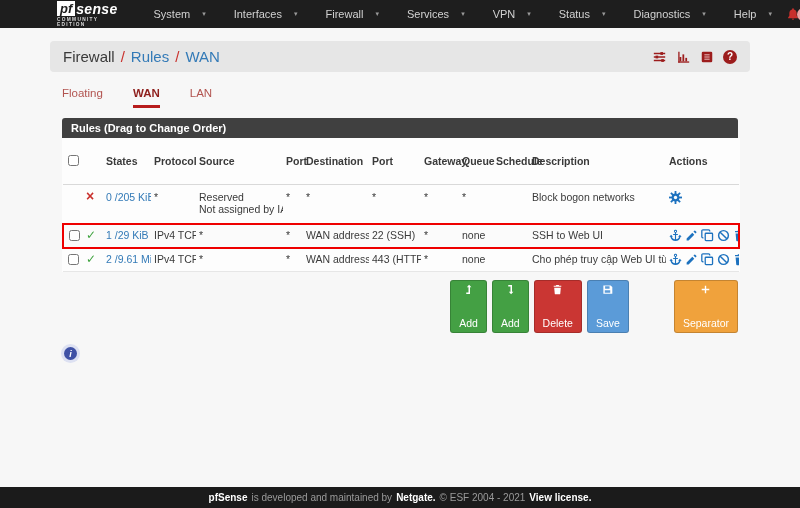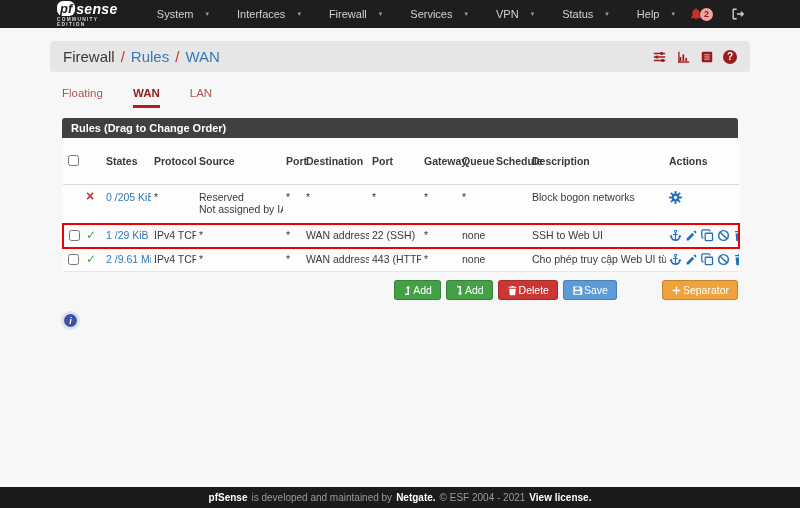--- a/index.html
+++ b/index.html
@@ -9,21 +9,21 @@
     background:#f7f7f7; color:#3a3a3a; position:relative; overflow:hidden;
   }
 
   
   .navbar {
     height:28px; background:#1e1e1e; display:flex; align-items:center;
     padding:0 55px 0 57px;
   }
   .brand { display:flex; flex-direction:column; align-items:flex-start; margin-right:22px; cursor:pointer; }
   .brand-top { display:flex; align-items:center; font-style:italic; font-weight:bold; line-height:1; }
-  .brand-pf { background:#fff; color:#1d1d1d; font-size:13px; padding:1px 3px; border-radius:6px; margin-right:1px; }
+  .brand-pf { background:#fff; color:#1d1d1d; font-size:13px; padding:1px 3px; border-radius:0; margin-right:1px; }
   .brand-sense { color:#fff; font-size:14px; letter-spacing:.3px; }
   .brand-edition { font-size:4.8px; letter-spacing:1.3px; color:#d8d8d8; margin-top:1px; font-weight:bold; }
   .nav-menu { display:flex; align-items:center; flex:1; }
   .nav-item {
     color:#d2d2d2; font-size:11px; padding:0 14px; display:flex; align-items:center; gap:12px;
     cursor:pointer; height:28px;
   }
   .nav-item .caret { font-size:7px; color:#9a9a9a; }
   .nav-right { display:flex; align-items:center; gap:18px; }
   .bell-wrap { display:flex; align-items:center; cursor:pointer; }
@@ -80,22 +80,22 @@
   .action-icon { display:flex; cursor:pointer; }
 
   
   tr.highlight td { border-top:2px solid #ee0000; border-bottom:2px solid #ee0000; background:#fbfbfb; }
   tr.highlight td:first-child { border-left:2px solid #ee0000; }
   tr.highlight td:last-child  { border-right:2px solid #ee0000; }
 
   
   .btn-row { display:flex; justify-content:flex-end; gap:5px; margin:8px 62px 0; }
   .btn {
-    display:inline-flex; align-items:center; gap:1px; color:#fff; font-size:10.5px;
-    padding:3px 8px; border-radius:3px; border:1px solid rgba(0,0,0,.18); cursor:pointer;
+    display:inline-flex; align-items:center; gap:22px; color:#fff; font-size:10.5px;
+    padding:3px 8px; border-radius:3px; border:1px solid rgba(0,0,0,.18); cursor:pointer;flex-direction:column;
   }
   .btn-green  { background:#44a044; }
   .btn-red    { background:#ca3633; }
   .btn-blue   { background:#5b9bd8; }
   .btn-orange { background:#f0a23c;margin-left:40px; }
 
   
   .info-icon {
     margin:14px 0 0 64px; width:13px; height:13px; border-radius:50%;
     background:#3f51a5; color:#fff; font-size:9px; font-weight:bold; font-style:italic;
@@ -139,20 +139,24 @@
     <div class="nav-item">
       <span>Services</span>
         <span class="caret">▾</span>
     </div>
     <div class="nav-item">
       <span>VPN</span>
         <span class="caret">▾</span>
     </div>
     <div class="nav-item">
       <span>Status</span>
+        <span class="caret">▾</span>
+    </div>
+    <div class="nav-item">
+      <span>Diagnostics</span>
         <span class="caret">▾</span>
     </div>
     <div class="nav-item">
       <span>Help</span>
         <span class="caret">▾</span>
     </div>
   </div>
   <div class="nav-right">
     <div class="bell-wrap">
       <span class="action-icon">

